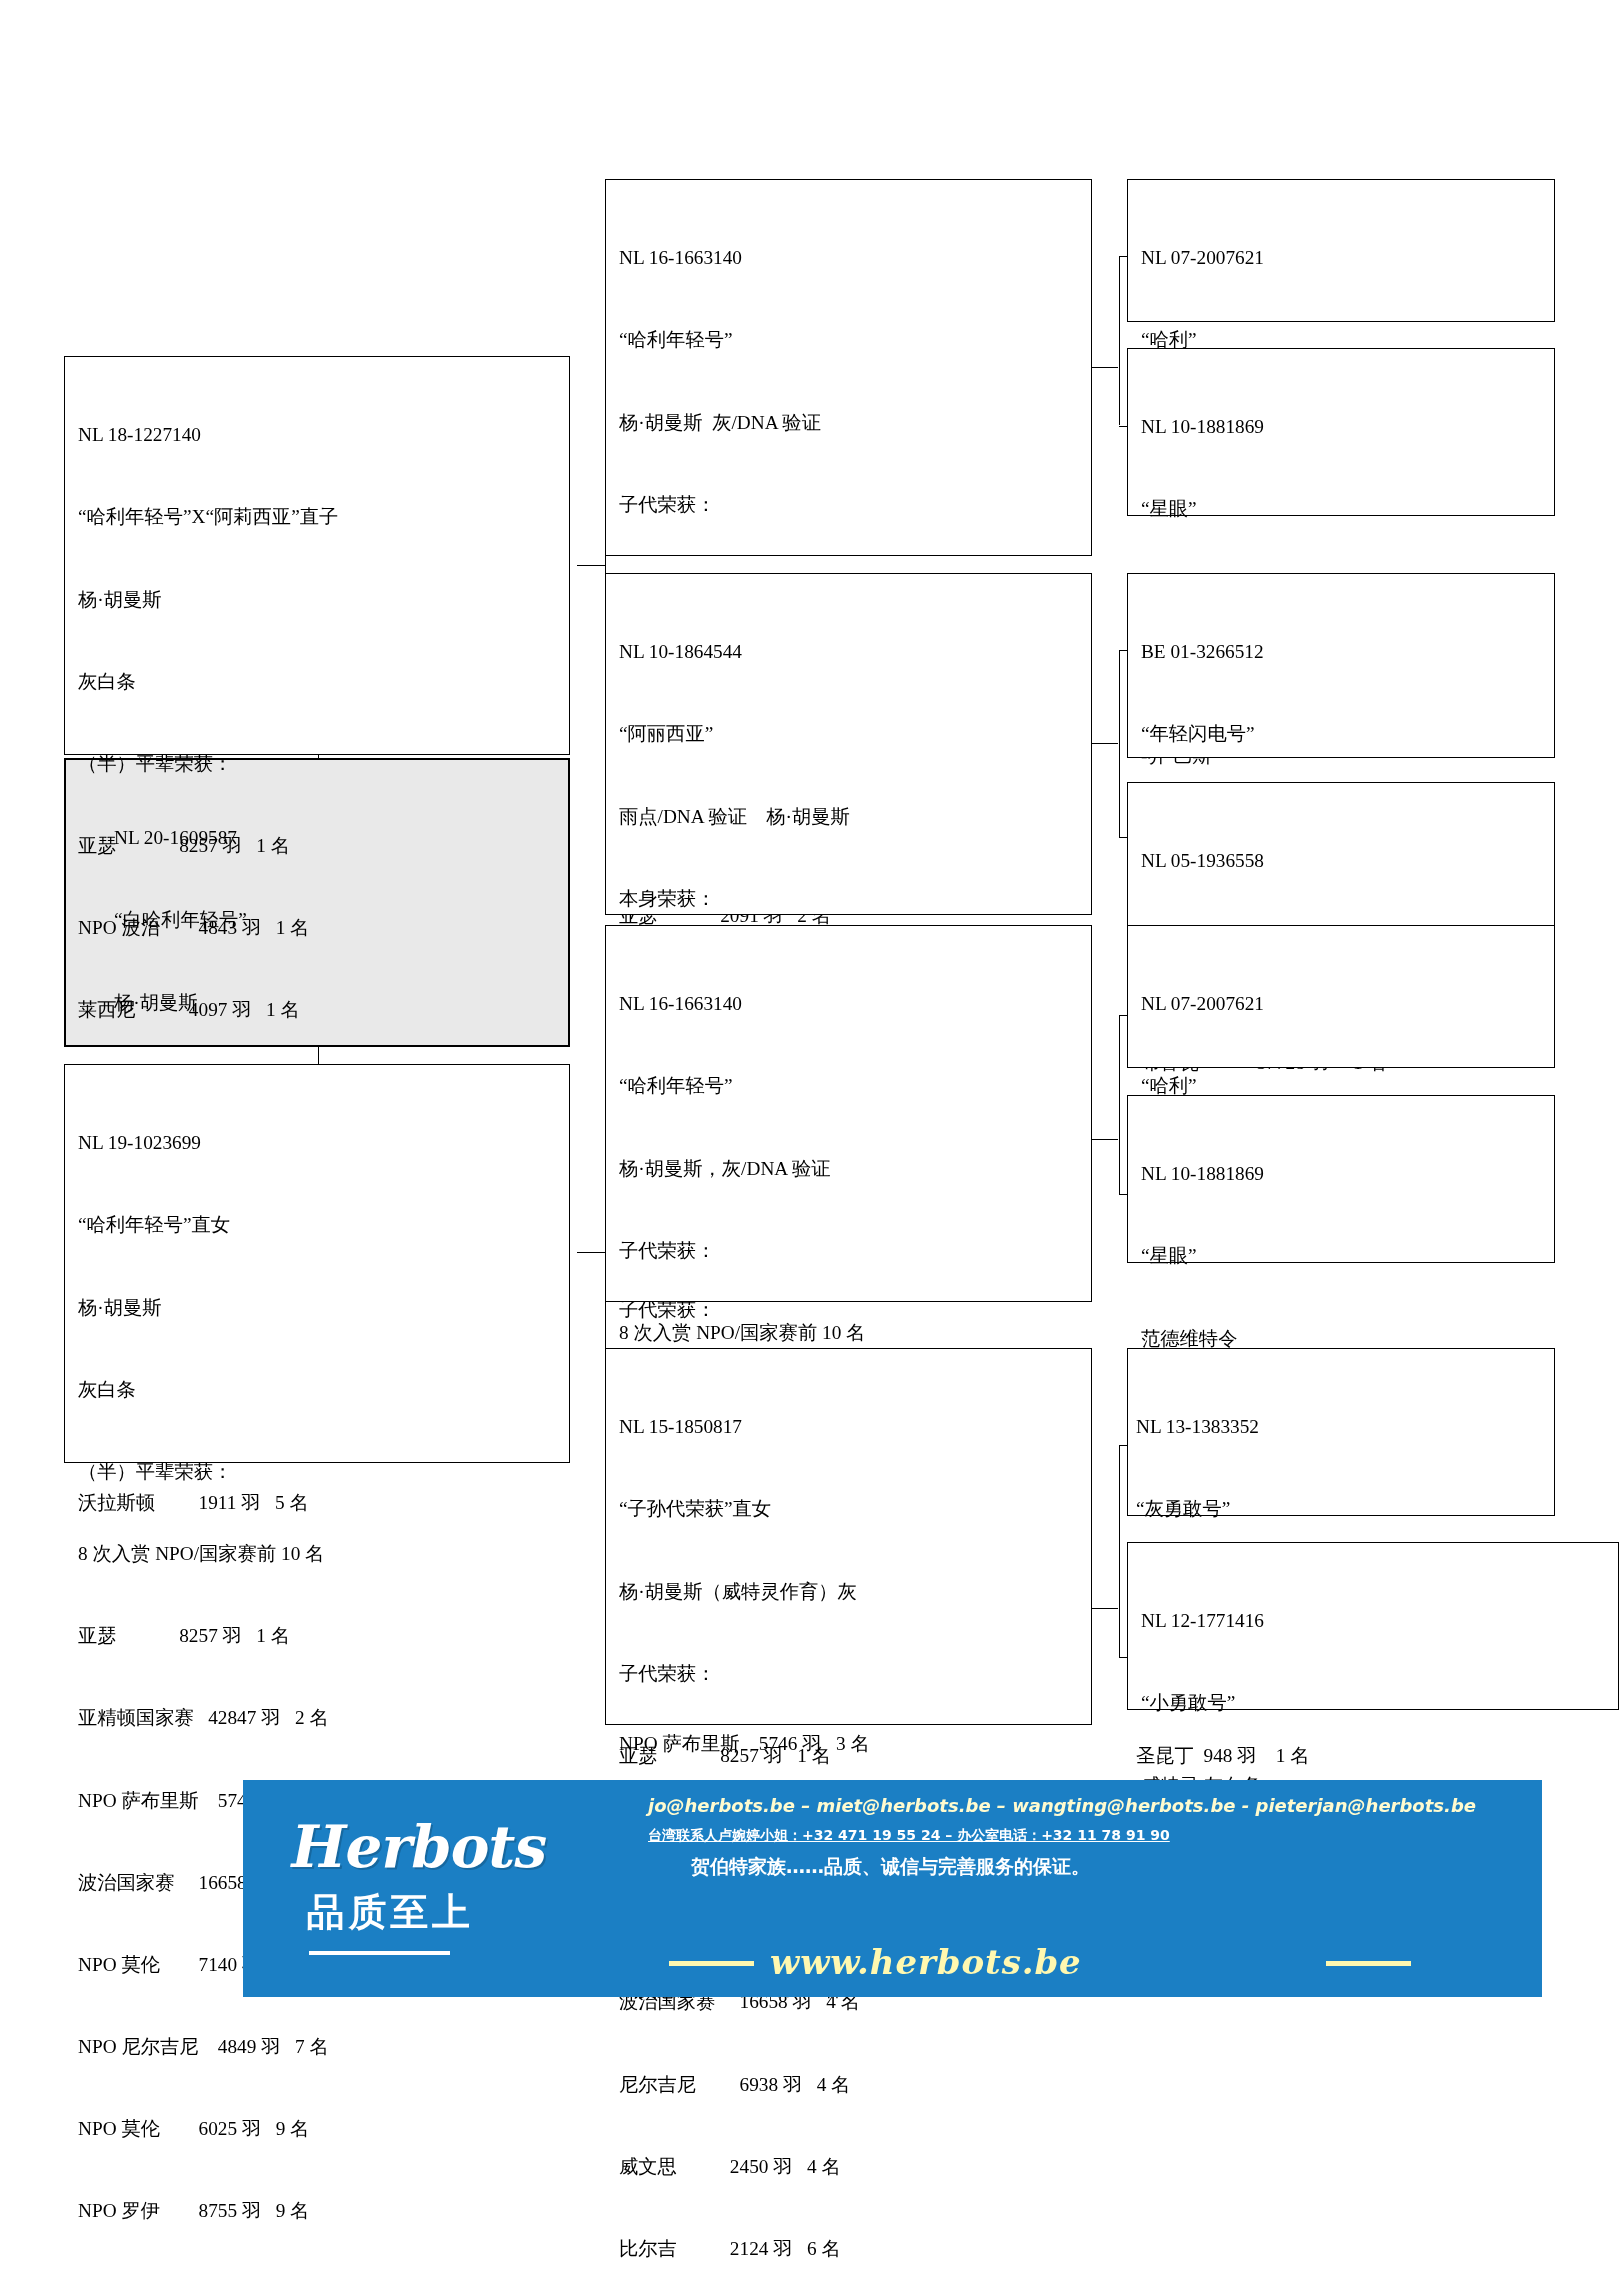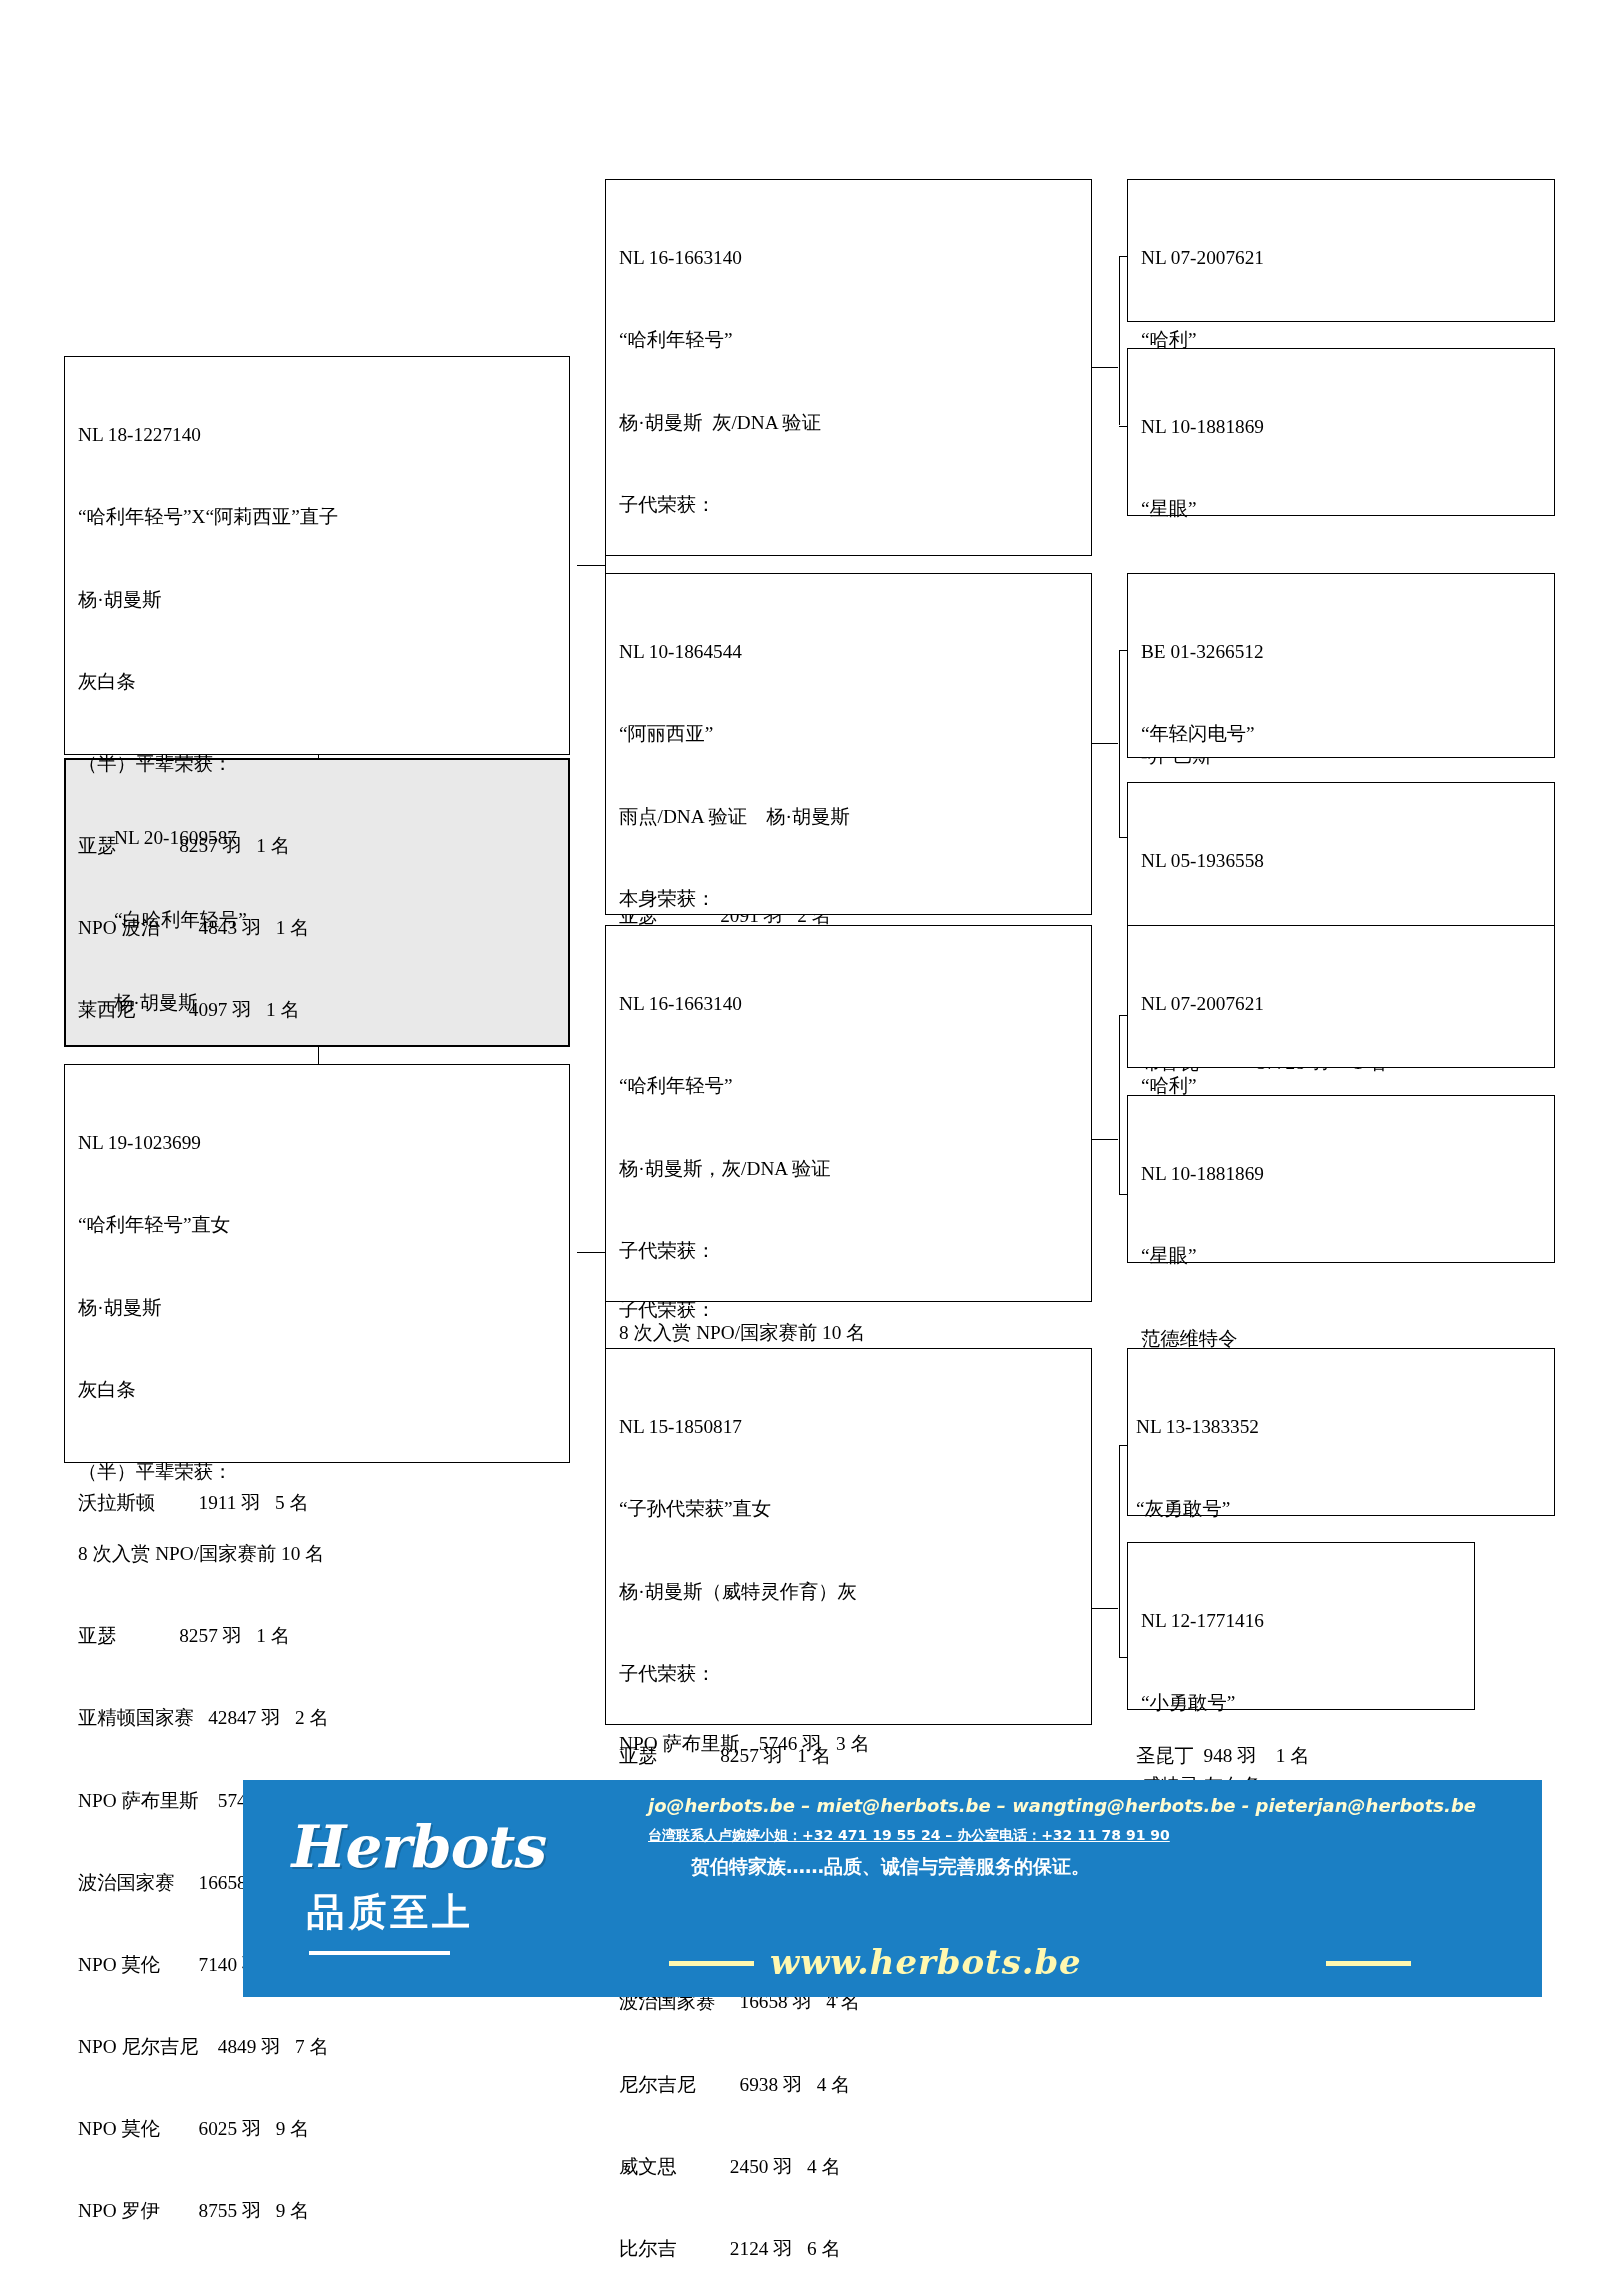--- a/index.html
+++ b/index.html
@@ -334,21 +334,21 @@
   </div>
 
   <div class="box" style="left:1127px; top:1348px; width:428px; height:168px;padding-left:8px;">
     <span class="ln">NL 13-1383352</span>
     <span class="ln">“灰勇敢号”</span>
     <span class="ln">威特灵</span>
     <span class="ln">魁夫兰 2046 羽    1 名</span>
     <span class="ln">圣昆丁  948 羽    1 名</span>
   </div>
 
-  <div class="box" style="left:1127px; top:1542px; width:348px; height:168px;">
+  <div class="box" style="left:1127px; top:1542px; width:492px; height:168px;">
     <span class="ln">NL 12-1771416</span>
     <span class="ln">“小勇敢号”</span>
     <span class="ln">威特灵 灰白条</span>
     <span class="ln">子孙代荣获：</span>
     <span class="ln">亚瑟                8257 羽  1 名</span>
   </div>
 
   <div class="banner">
     <div class="logo">
       <div class="herbots">Herbots</div>

